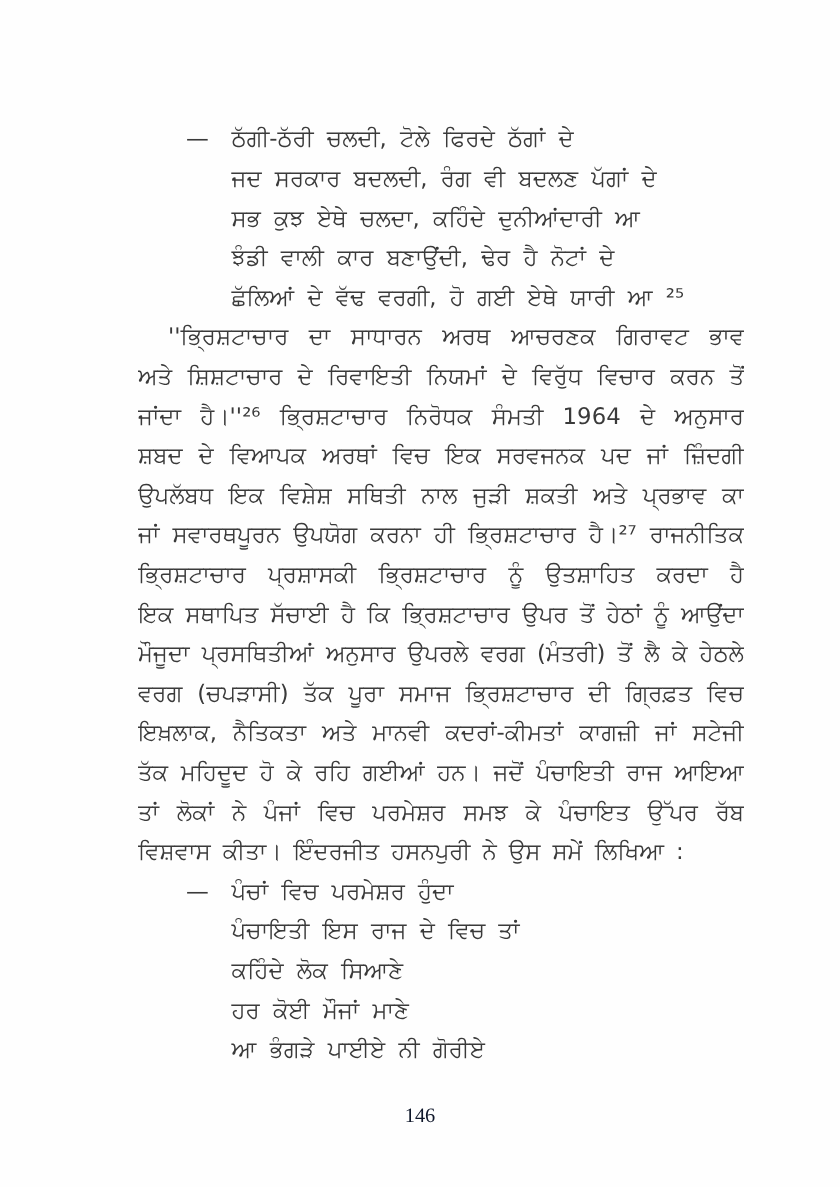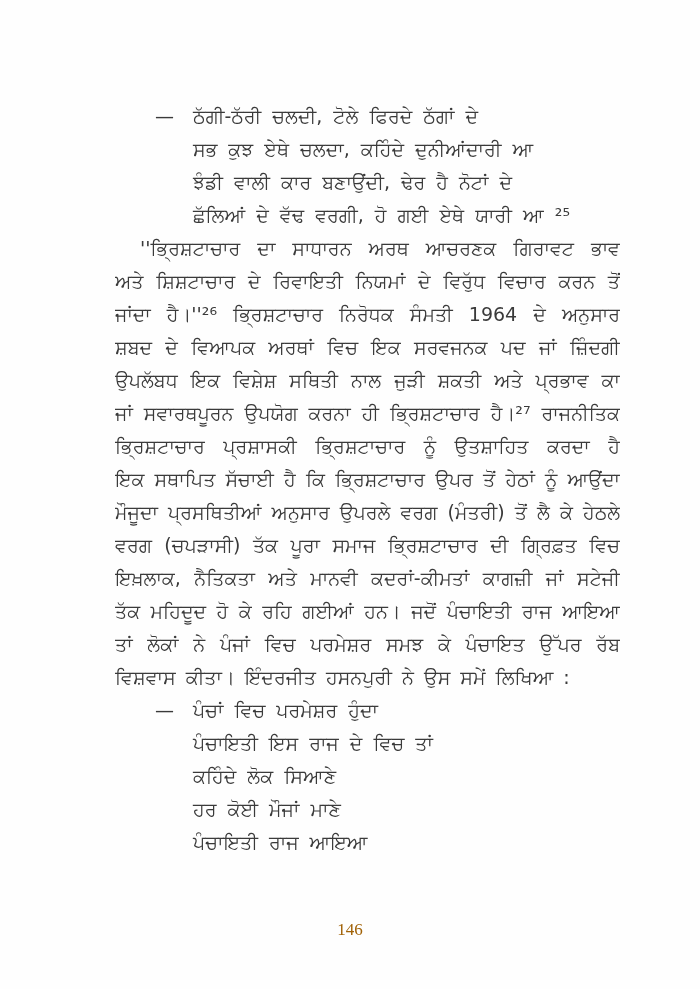--- a/index.html
+++ b/index.html
@@ -60,34 +60,35 @@
     text-align-last: left;
   }
   .page-number {
     position: absolute;
     left: 0;
     right: 0;
     top: 920px;
     text-align: center;
     font-family: "Liberation Serif", "DejaVu Serif", serif;
     font-size: 17px;
-    color: #a16207;
+    color: #0f172a;
   }
 </style>
 </head>
 <body>
 
 <div class="page">
   <div class="content">
 
     <div class="verse">
       <div class="verse-line first">
         <span class="verse-marker">—</span>
         <span>ਠੱਗੀ-ਠੱਰੀ ਚਲਦੀ, ਟੋਲੇ ਫਿਰਦੇ ਠੱਗਾਂ ਦੇ</span>
       </div>
+      <div class="verse-line">ਜਦ ਸਰਕਾਰ ਬਦਲਦੀ, ਰੰਗ ਵੀ ਬਦਲਣ ਪੱਗਾਂ ਦੇ</div>
       <div class="verse-line">ਸਭ ਕੁਝ ਏਥੇ ਚਲਦਾ, ਕਹਿੰਦੇ ਦੁਨੀਆਂਦਾਰੀ ਆ</div>
       <div class="verse-line">ਝੰਡੀ ਵਾਲੀ ਕਾਰ ਬਣਾਉਂਦੀ, ਢੇਰ ਹੈ ਨੋਟਾਂ ਦੇ</div>
       <div class="verse-line">ਛੱਲਿਆਂ ਦੇ ਵੱਢ ਵਰਗੀ, ਹੋ ਗਈ ਏਥੇ ਯਾਰੀ ਆ ²⁵</div>
     </div>
 
     <div class="prose">
       <div class="prose-line indent-first">''ਭ੍ਰਿਸ਼ਟਾਚਾਰ ਦਾ ਸਾਧਾਰਨ ਅਰਥ ਆਚਰਣਕ ਗਿਰਾਵਟ ਭਾਵ ਧਰਮ</div>
       <div class="prose-line">ਅਤੇ ਸ਼ਿਸ਼ਟਾਚਾਰ ਦੇ ਰਿਵਾਇਤੀ ਨਿਯਮਾਂ ਦੇ ਵਿਰੁੱਧ ਵਿਚਾਰ ਕਰਨ ਤੋਂ ਲਿਆ</div>
       <div class="prose-line">ਜਾਂਦਾ ਹੈ।''²⁶ ਭ੍ਰਿਸ਼ਟਾਚਾਰ ਨਿਰੋਧਕ ਸੰਮਤੀ 1964 ਦੇ ਅਨੁਸਾਰ ਭ੍ਰਿਸ਼ਟਾਚਾਰ</div>
       <div class="prose-line">ਸ਼ਬਦ ਦੇ ਵਿਆਪਕ ਅਰਥਾਂ ਵਿਚ ਇਕ ਸਰਵਜਨਕ ਪਦ ਜਾਂ ਜ਼ਿੰਦਗੀ ਵਿਚ</div>
@@ -104,19 +105,19 @@
     </div>
 
     <div class="verse">
       <div class="verse-line first">
         <span class="verse-marker">—</span>
         <span>ਪੰਚਾਂ ਵਿਚ ਪਰਮੇਸ਼ਰ ਹੁੰਦਾ</span>
       </div>
       <div class="verse-line">ਪੰਚਾਇਤੀ ਇਸ ਰਾਜ ਦੇ ਵਿਚ ਤਾਂ</div>
       <div class="verse-line">ਕਹਿੰਦੇ ਲੋਕ ਸਿਆਣੇ</div>
       <div class="verse-line">ਹਰ ਕੋਈ ਮੌਜਾਂ ਮਾਣੇ</div>
-      <div class="verse-line">ਪੰਚਾਇਤੀ ਰਾਜ ਆਇਆ</div>
+      <div class="verse-line">ਆ ਭੰਗੜੇ ਪਾਈਏ ਨੀ ਗੋਰੀਏ</div>
     </div>
 
   </div>
 
   <div class="page-number">146</div>
 </div>
 
 </body></html>

